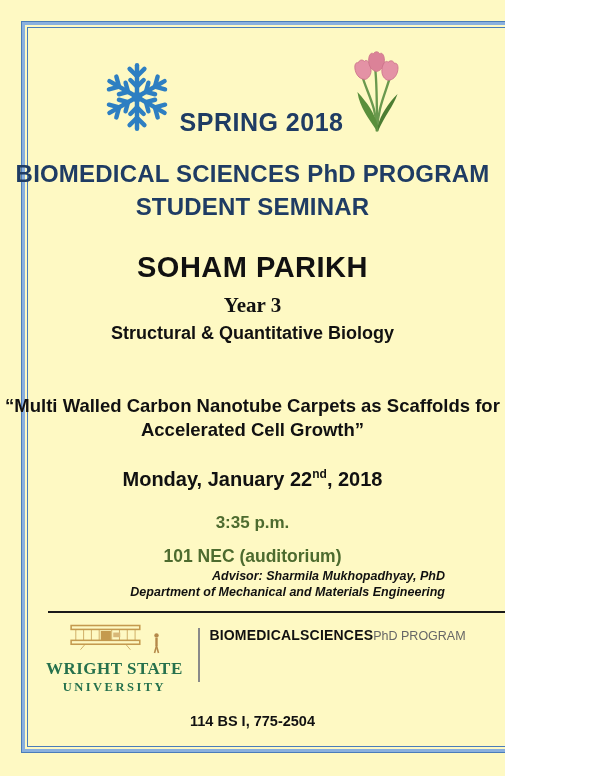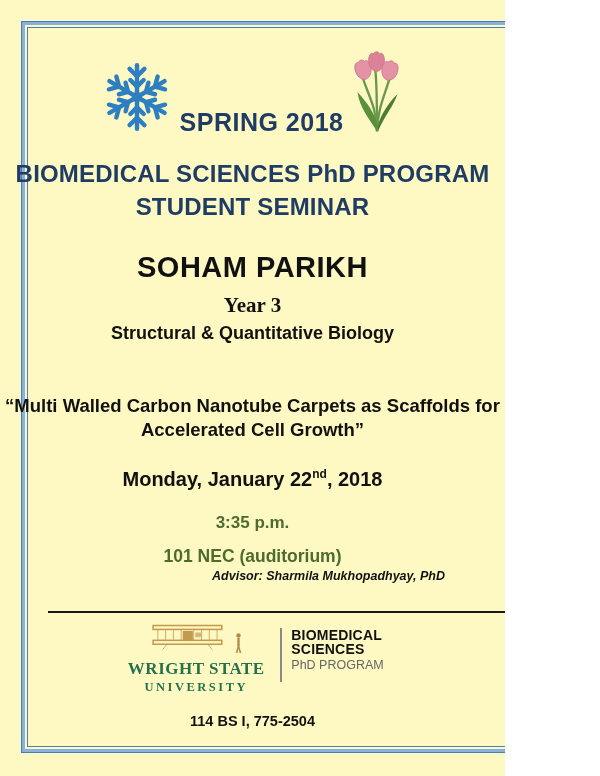--- a/index.html
+++ b/index.html
@@ -51,21 +51,21 @@
   .plane-row { display:flex; align-items:flex-end; gap:6px; height:32px; }
   .wsu-name {
     font-family:"Liberation Serif", serif; color:#26714d;
     font-size:17px; font-weight:bold; letter-spacing:0.5px; margin-top:1px; white-space:nowrap;
   }
   .wsu-sub {
     font-family:"Liberation Serif", serif; color:#26714d;
     font-size:12.5px; font-weight:bold; letter-spacing:2.5px; margin-top:1px;
   }
   .v-bar { width:2px; height:54px; background:#8a8a8a; margin-top:2px; }
-  .prog-block { display:flex; flex-direction:column; align-items:flex-start; padding-top:2px; }
+  .prog-block { display:flex; flex-direction:row; align-items:flex-start; padding-top:2px; }
   .prog-line { color:#111; font-size:14px; font-weight:bold; line-height:1.02; letter-spacing:0.2px; }
   .prog-sub { color:#666; font-size:12.5px; font-weight:normal; line-height:1.15; margin-top:1px; }
 
   .director-line { top:689px; color:#111; font-size:15px; font-weight:bold; }
   .contact-line  { top:706px; color:#111; font-size:14.5px; font-weight:bold; }
 </style>
 </head>
 <body>
 
 <div class="page">
@@ -159,20 +159,21 @@
     <div>“Multi Walled Carbon Nanotube Carpets as Scaffolds for</div>
     <div>Accelerated Cell Growth”</div>
   </div>
 
   <div class="abs event-date"><span>Monday, January 22</span><sup>nd</sup><span>, 2018</span></div>
   <div class="abs event-time">3:35 p.m.</div>
   <div class="abs event-location">101 NEC (auditorium)</div>
 
   <div class="advisor">
     <div>Advisor: Sharmila Mukhopadhyay, PhD</div>
+    <div>Department of Mechanical and Materials Engineering</div>
   </div>
 
   <div class="divider"></div>
 
   <div class="logo-row">
     <div class="wsu-block">
       <div class="plane-row">
         <span>
           <svg width="78" height="32" viewBox="0 0 100 40">
             <g stroke="#c49a4e" fill="none" stroke-width="2">

